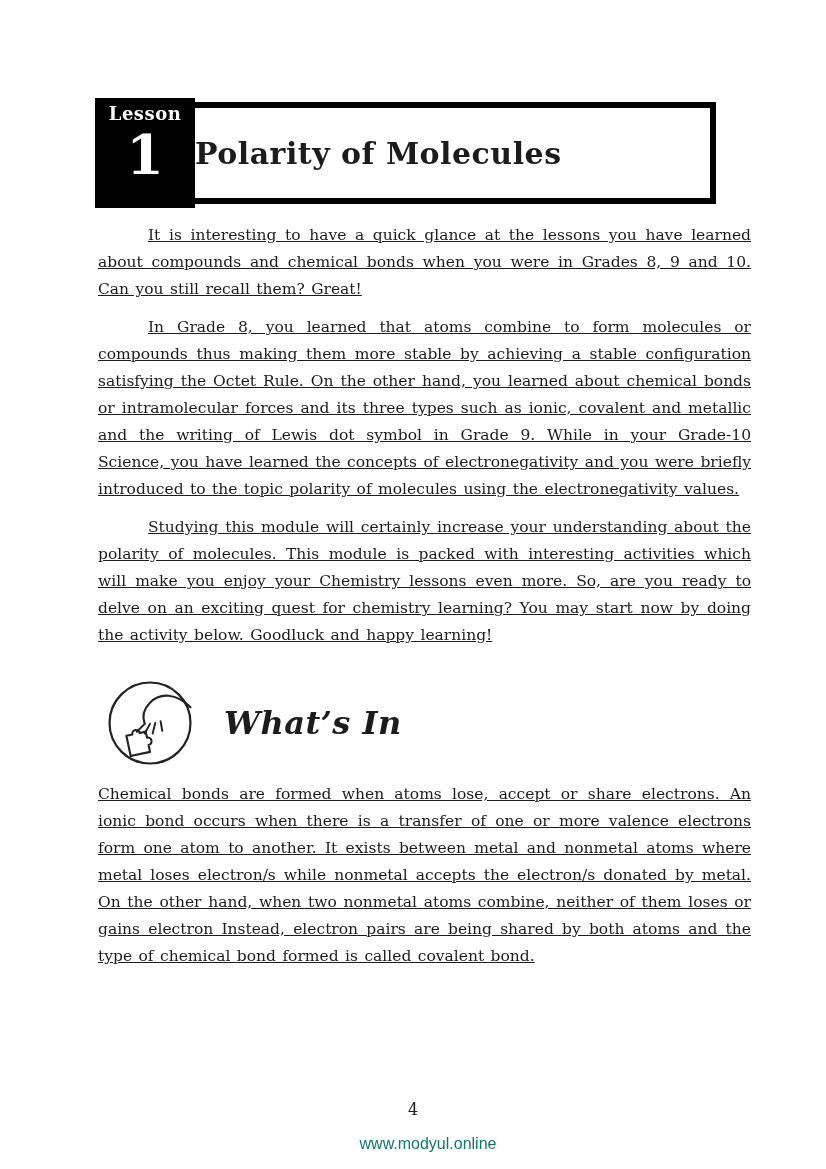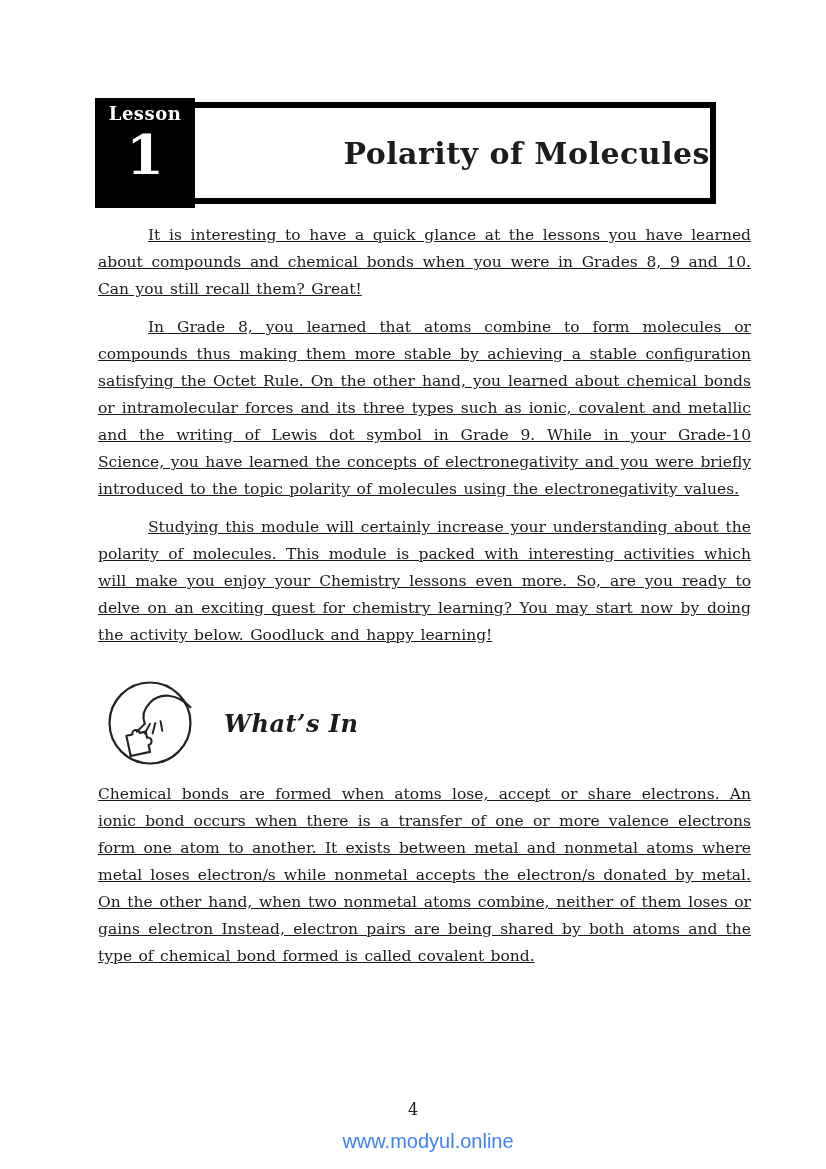--- a/index.html
+++ b/index.html
@@ -41,21 +41,21 @@
     font-weight: bold;
     line-height: 1.15;
   }
   .title-box {
     flex: 1;
     margin: 4px 0 4px 0;
     border: 6px solid #000;
     border-left: none;
     display: flex;
     align-items: center;
-    justify-content: flex-end;
+    justify-content: flex-start;
     background: #fff;
   }
   .lesson-title {
     font-size: 30px;
     font-weight: bold;
     letter-spacing: 0.5px;
   }
 
   
   .body-text {
@@ -78,21 +78,21 @@
     align-items: center;
     margin: 30px 0 14px 106px;
   }
   .icon-circle {
     display: inline-block;
     width: 88px;
     height: 88px;
     flex: none;
   }
   .whats-in-heading {
-    font-size: 24px;
+    font-size: 32px;
     font-weight: bold;
     font-style: italic;
     margin-left: 30px;
     letter-spacing: 0.5px;
   }
 
   
   .page-number {
     position: absolute;
     bottom: 50px;
@@ -101,22 +101,22 @@
     text-align: center;
     font-size: 16px;
     color: #1c1c1c;
   }
   .watermark {
     position: absolute;
     bottom: 16px;
     left: 0;
     right: 0;
     text-align: center;
-    font-size: 20px;
-    color: #3b82f6;
+    font-size: 16px;
+    color: #0f766e;
     font-family: "Liberation Sans", sans-serif;
     padding-left: 30px;
   }
 </style>
 </head>
 <body>
 
 <div class="page">
 
   <header class="lesson-header">

